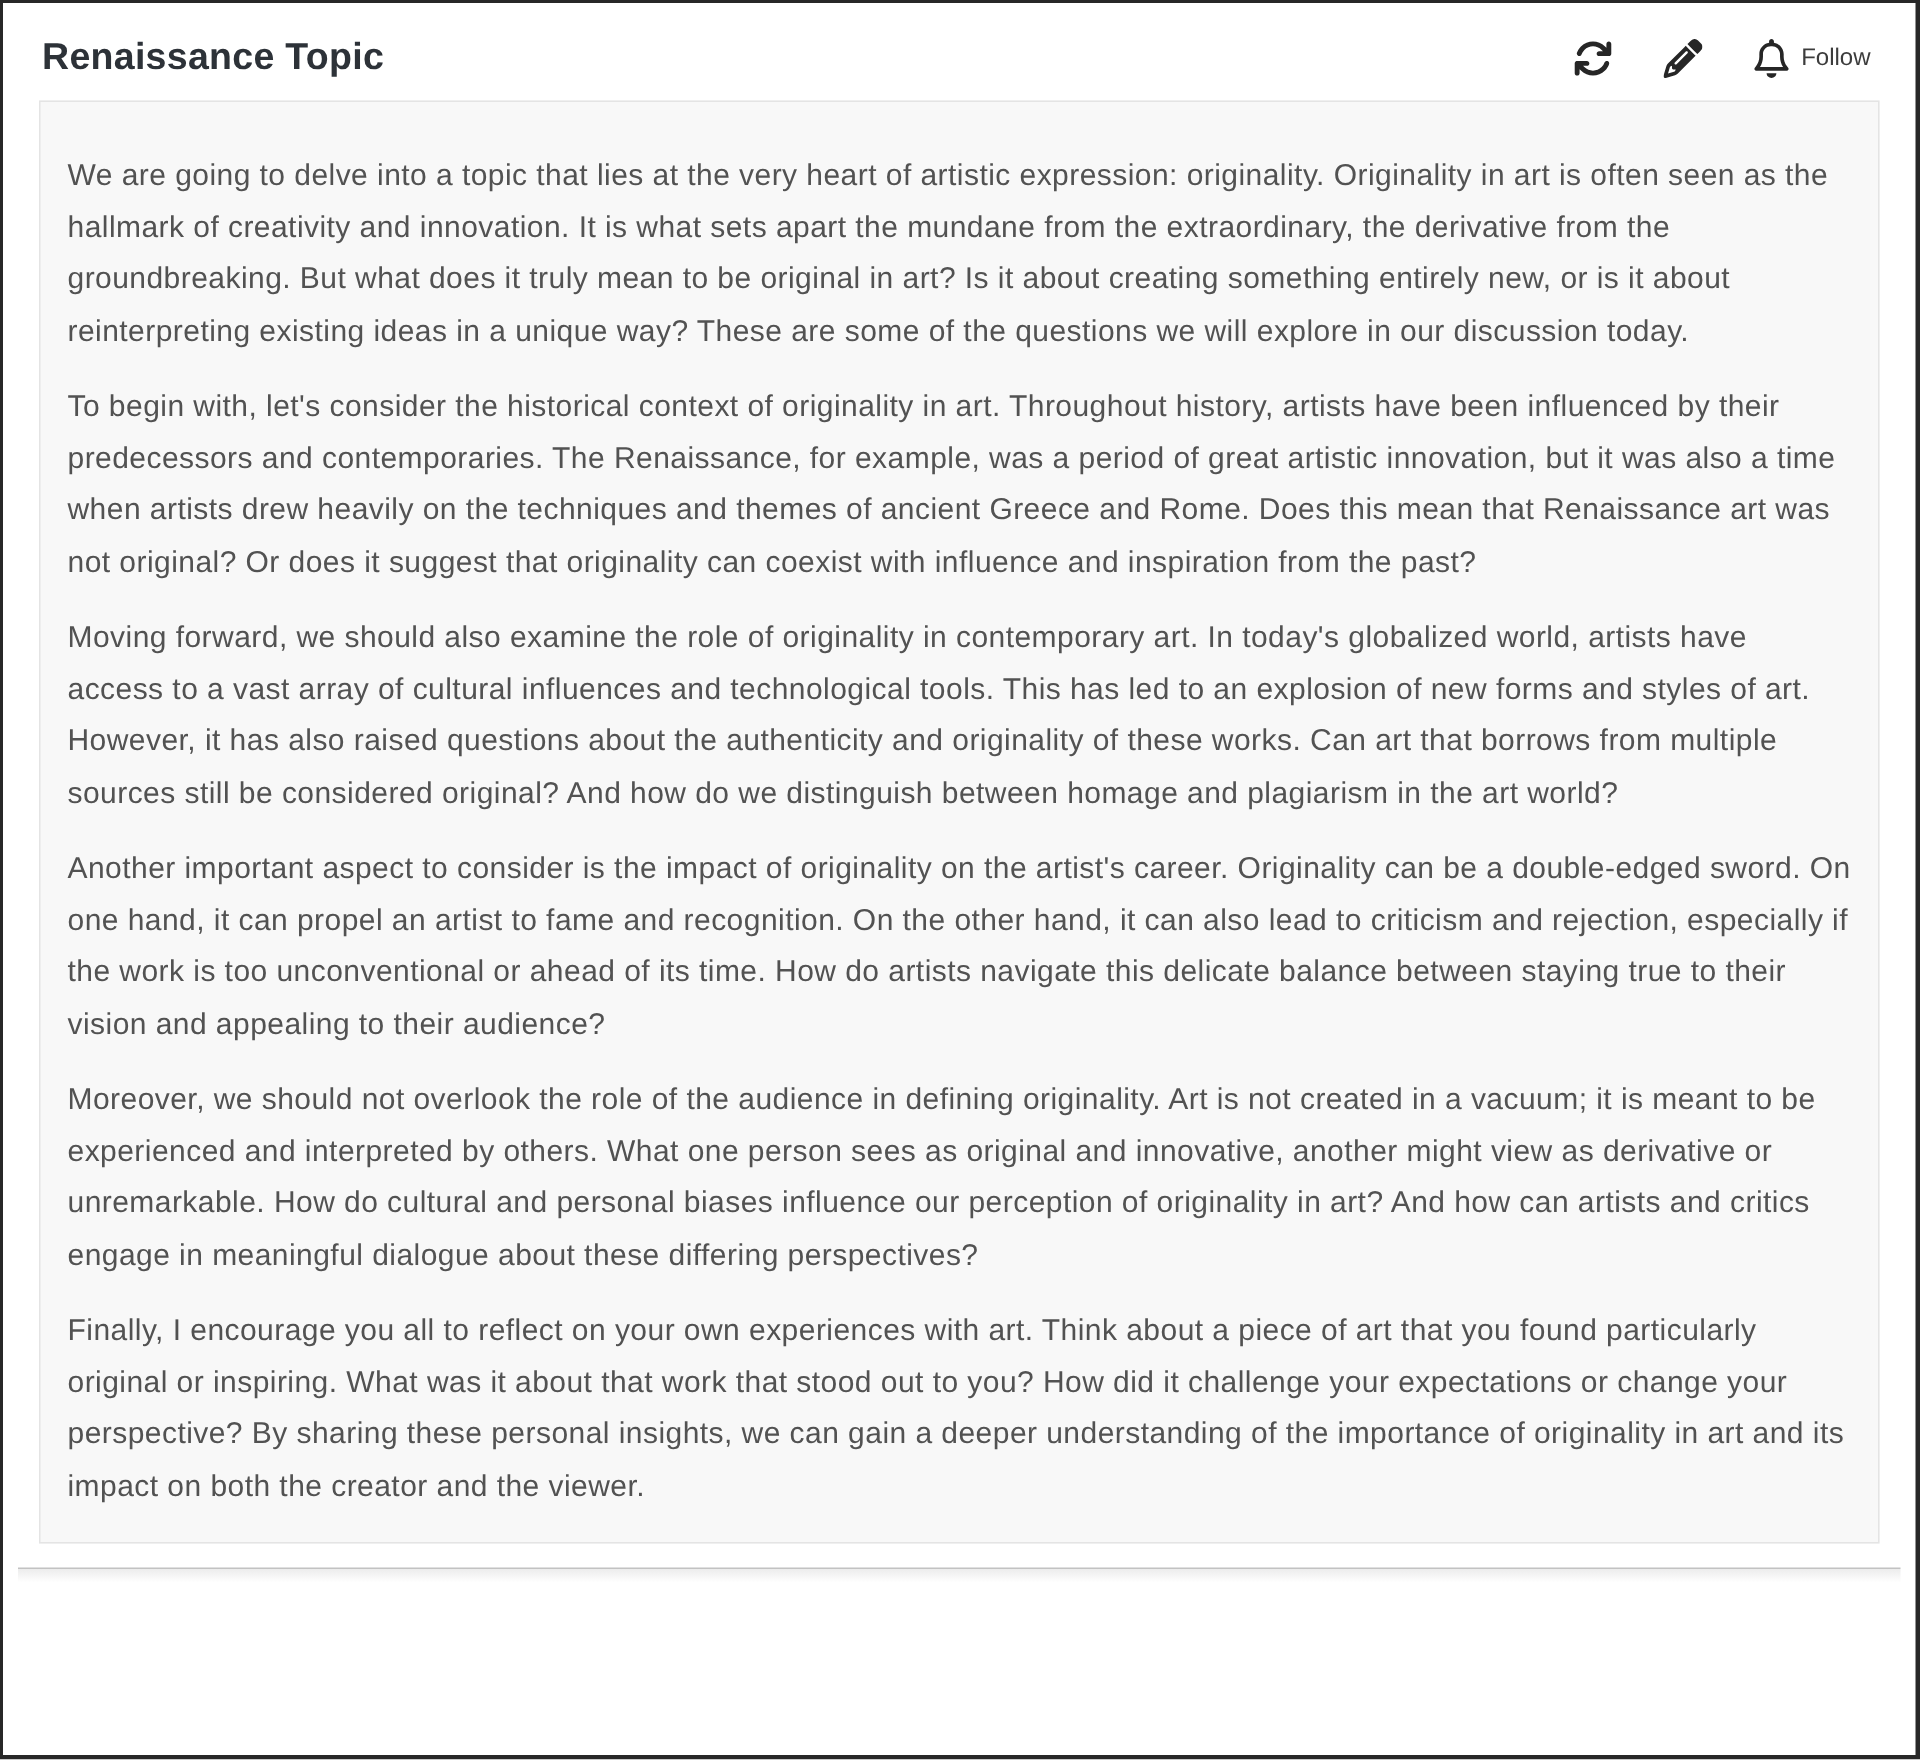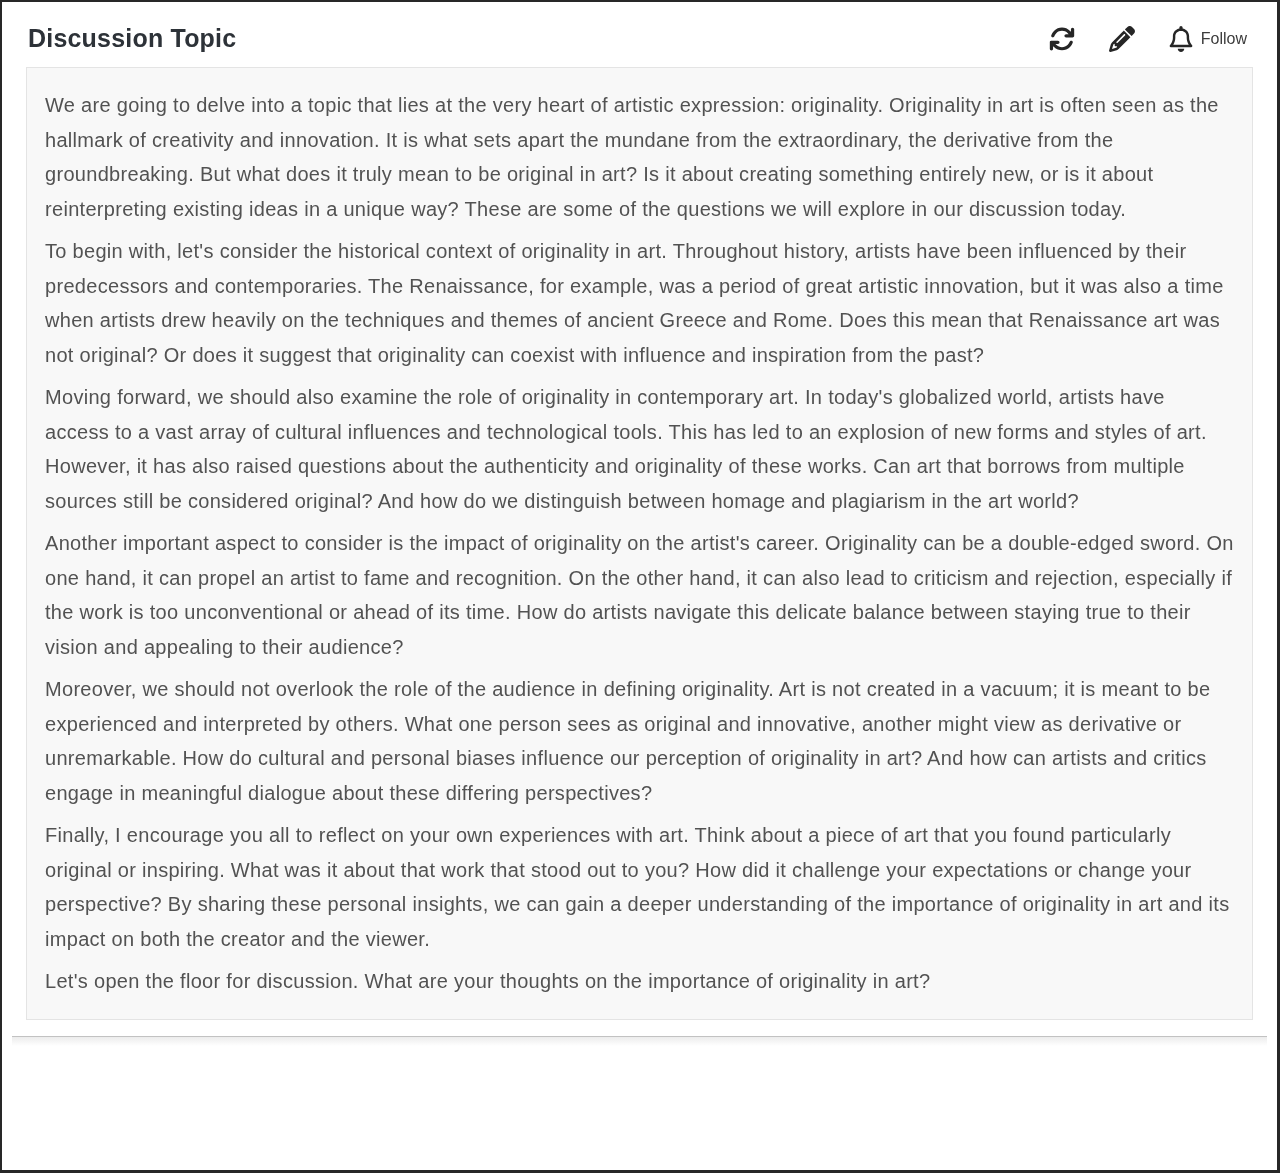--- a/index.html
+++ b/index.html
@@ -57,21 +57,21 @@
     color: #3c3c3c;
   }
   
   .card {
     margin: 0 24px;
     background: #f8f8f8;
     border: 1px solid #e4e4e4;
     padding: 16px 18px 18px 18px;
   }
   .card p {
-    margin: 4px 0 8px 0;
+    margin: 16px 0 8px 0;
     font-size: 20px;
     line-height: 34.5px;
     letter-spacing: 0.3px;
     color: #525252;
   }
   .card p:last-child {
     margin-bottom: 2px;
   }
   
   .section-divider {
@@ -80,21 +80,21 @@
     height: 9px;
     background: linear-gradient(to bottom, #ececec, rgba(255,255,255,0));
   }
 </style>
 </head>
 <body>
 
 <div class="window">
 
   <div class="header">
-    <div class="page-title">Discussion Topic</div>
+    <div class="page-title">Renaissance Topic</div>
 
     <div class="actions">
 
       <button class="icon-btn" title="">
         <span>
           <svg width="26" height="26" viewBox="0 0 512 512">
             <path d="M105.1 202.6c7.7-21.8 20.2-42.3 37.8-59.8c62.5-62.5 163.8-62.5 226.3 0L386.3 160H336c-17.7 0-32 14.3-32 32s14.3 32 32 32H463.5h.4c17.7 0 32-14.3 32-32V64c0-17.7-14.3-32-32-32s-32 14.3-32 32v51.2L414.4 97.6c-87.5-87.5-229.3-87.5-316.8 0C73.2 122 55.6 150.7 44.8 181.4c-5.9 16.7 2.9 34.9 19.5 40.8s34.9-2.9 40.8-19.5zM39 289.3c-5 1.5-9.8 4.2-13.7 8.2c-4 4-6.7 8.8-8.1 14c-.3 1.2-.6 2.5-.8 3.8c-.3 1.7-.4 3.4-.4 5.1V448c0 17.7 14.3 32 32 32s32-14.3 32-32V396.9l17.6 17.5c87.5 87.4 229.3 87.4 316.7 0c24.4-24.4 42.1-53.1 52.9-83.7c5.9-16.7-2.9-34.9-19.5-40.8s-34.9 2.9-40.8 19.5c-7.7 21.8-20.2 42.3-37.8 59.8c-62.5 62.5-163.8 62.5-226.3 0l-.1-.1L125.6 352H176c17.7 0 32-14.3 32-32s-14.3-32-32-32H48.4c-1.6 0-3.2.1-4.8.3s-3.1.5-4.6 1z"></path>
           </svg>
         </span>
       </button>
@@ -119,18 +119,17 @@
     </div>
   </div>
 
   <div class="card">
     <p>We are going to delve into a topic that lies at the very heart of artistic expression: originality. Originality in art is often seen as the hallmark of creativity and innovation. It is what sets apart the mundane from the extraordinary, the derivative from the groundbreaking. But what does it truly mean to be original in art? Is it about creating something entirely new, or is it about reinterpreting existing ideas in a unique way? These are some of the questions we will explore in our discussion today.</p>
     <p>To begin with, let's consider the historical context of originality in art. Throughout history, artists have been influenced by their predecessors and contemporaries. The Renaissance, for example, was a period of great artistic innovation, but it was also a time when artists drew heavily on the techniques and themes of ancient Greece and Rome. Does this mean that Renaissance art was not original? Or does it suggest that originality can coexist with influence and inspiration from the past?</p>
     <p>Moving forward, we should also examine the role of originality in contemporary art. In today's globalized world, artists have access to a vast array of cultural influences and technological tools. This has led to an explosion of new forms and styles of art. However, it has also raised questions about the authenticity and originality of these works. Can art that borrows from multiple sources still be considered original? And how do we distinguish between homage and plagiarism in the art world?</p>
     <p>Another important aspect to consider is the impact of originality on the artist's career. Originality can be a double-edged sword. On one hand, it can propel an artist to fame and recognition. On the other hand, it can also lead to criticism and rejection, especially if the work is too unconventional or ahead of its time. How do artists navigate this delicate balance between staying true to their vision and appealing to their audience?</p>
     <p>Moreover, we should not overlook the role of the audience in defining originality. Art is not created in a vacuum; it is meant to be experienced and interpreted by others. What one person sees as original and innovative, another might view as derivative or unremarkable. How do cultural and personal biases influence our perception of originality in art? And how can artists and critics engage in meaningful dialogue about these differing perspectives?</p>
     <p>Finally, I encourage you all to reflect on your own experiences with art. Think about a piece of art that you found particularly original or inspiring. What was it about that work that stood out to you? How did it challenge your expectations or change your perspective? By sharing these personal insights, we can gain a deeper understanding of the importance of originality in art and its impact on both the creator and the viewer.</p>
-    <p>Let's open the floor for discussion. What are your thoughts on the importance of originality in art?</p>
   </div>
 
   <div class="section-divider"></div>
 
 </div>
 
 </body></html>

